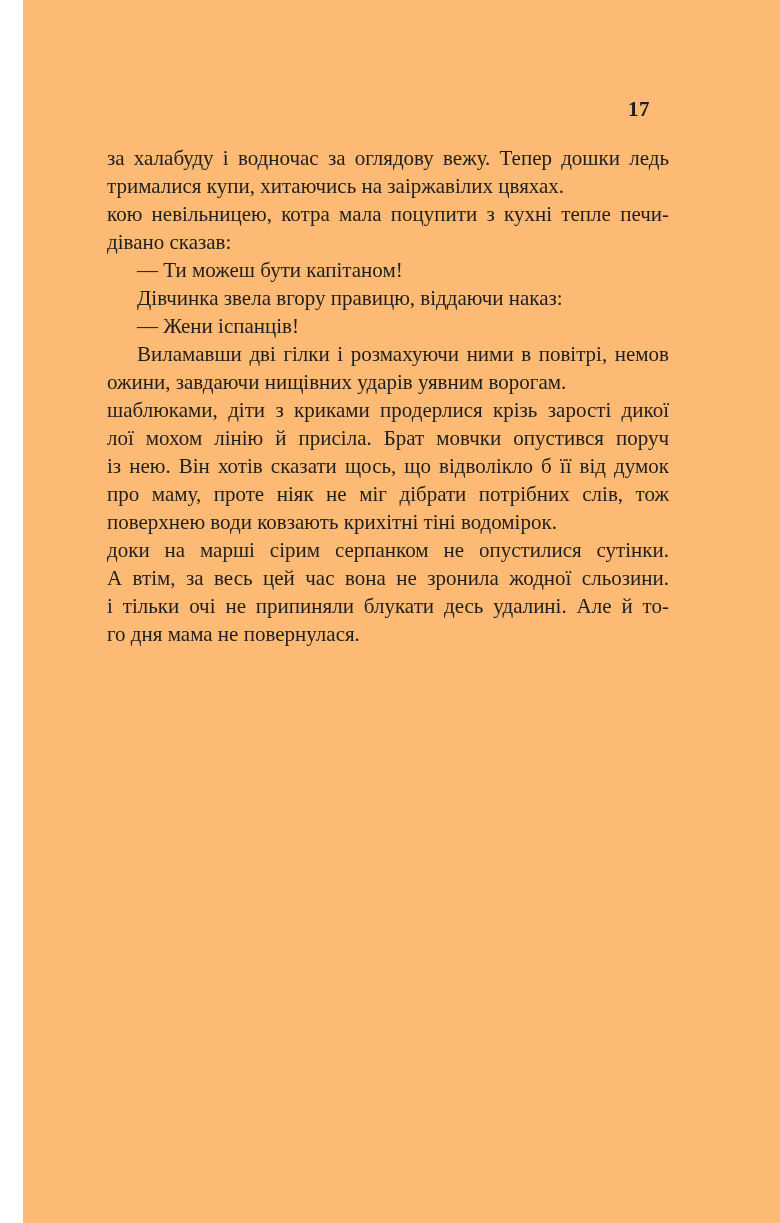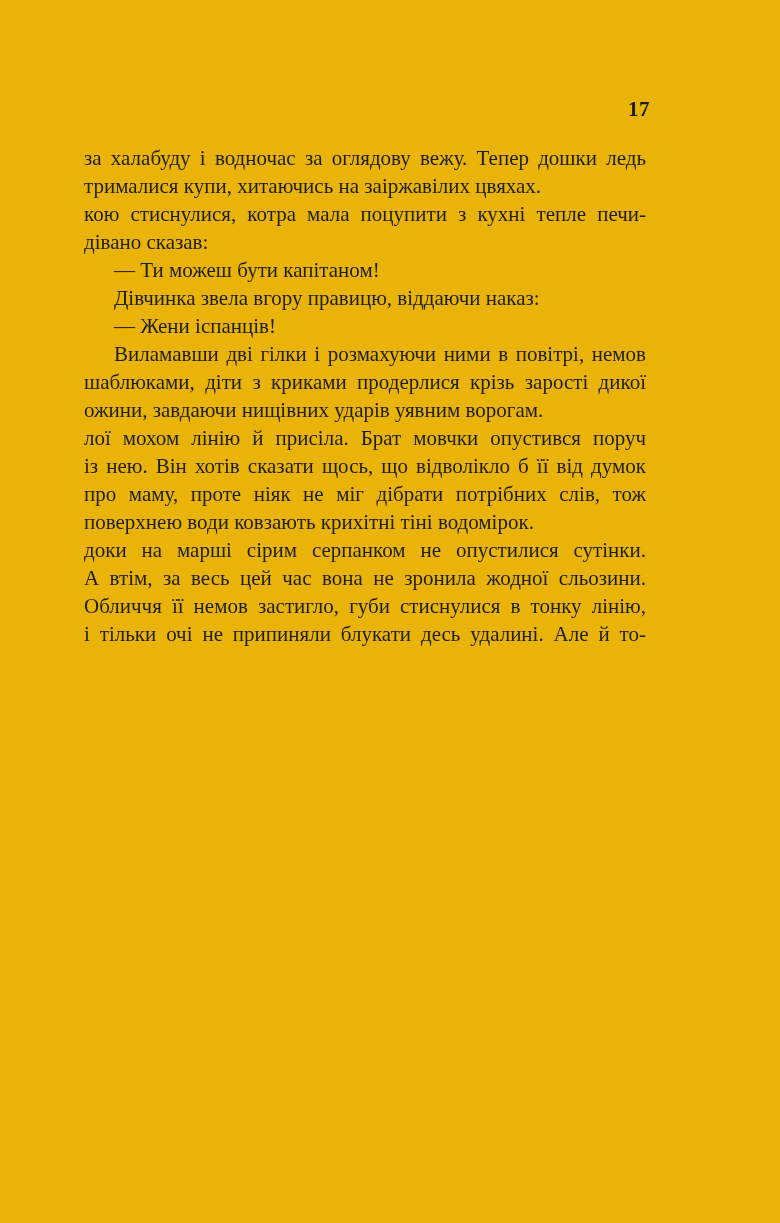--- a/index.html
+++ b/index.html
@@ -11,21 +11,22 @@
     height: 1223px;
     background: #ffffff;
     position: relative;
     font-family: "Liberation Serif", "DejaVu Serif", serif;
     color: #1e1e1e;
     overflow: hidden;
   }
   .page {
     position: absolute;
     inset: 0;
-    background: #eab308;
+    background: #fdba74;
+    margin-left: 23px;
   }
   .page-number {
     position: absolute;
     top: 97px;
     right: 130px;
     font-size: 21px;
     font-weight: bold;
     letter-spacing: 0.5px;
   }
   .text-block {
@@ -50,30 +51,30 @@
   }
 </style>
 </head>
 <body>
 
 <div class="page">
   <div class="page-number">17</div>
   <div class="text-block">
       <div class="line">за халабуду і водночас за оглядову вежу. Тепер дошки ледь</div>
       <div class="line no-justify">трималися купи, хитаючись на заіржавілих цвяхах.</div>
-      <div class="line">кою стиснулися, котра мала поцупити з кухні тепле печи-</div>
+      <div class="line">кою невільницею, котра мала поцупити з кухні тепле печи-</div>
       <div class="line no-justify">дівано сказав:</div>
       <div class="line indent no-justify">— Ти можеш бути капітаном!</div>
       <div class="line indent no-justify">Дівчинка звела вгору правицю, віддаючи наказ:</div>
       <div class="line indent no-justify">— Жени іспанців!</div>
       <div class="line indent">Виламавши дві гілки і розмахуючи ними в повітрі, немов</div>
+      <div class="line no-justify">ожини, завдаючи нищівних ударів уявним ворогам.</div>
       <div class="line">шаблюками, діти з криками продерлися крізь зарості дикої</div>
-      <div class="line no-justify">ожини, завдаючи нищівних ударів уявним ворогам.</div>
       <div class="line">лої мохом лінію й присіла. Брат мовчки опустився поруч</div>
       <div class="line">із нею. Він хотів сказати щось, що відволікло б її від думок</div>
       <div class="line">про маму, проте ніяк не міг дібрати потрібних слів, тож</div>
       <div class="line no-justify">поверхнею води ковзають крихітні тіні водомірок.</div>
       <div class="line">доки на марші сірим серпанком не опустилися сутінки.</div>
       <div class="line">А втім, за весь цей час вона не зронила жодної сльозини.</div>
-      <div class="line">Обличчя її немов застигло, губи стиснулися в тонку лінію,</div>
       <div class="line">і тільки очі не припиняли блукати десь удалині. Але й то-</div>
+      <div class="line no-justify">го дня мама не повернулася.</div>
     </div>
 </div>
 
 </body></html>

